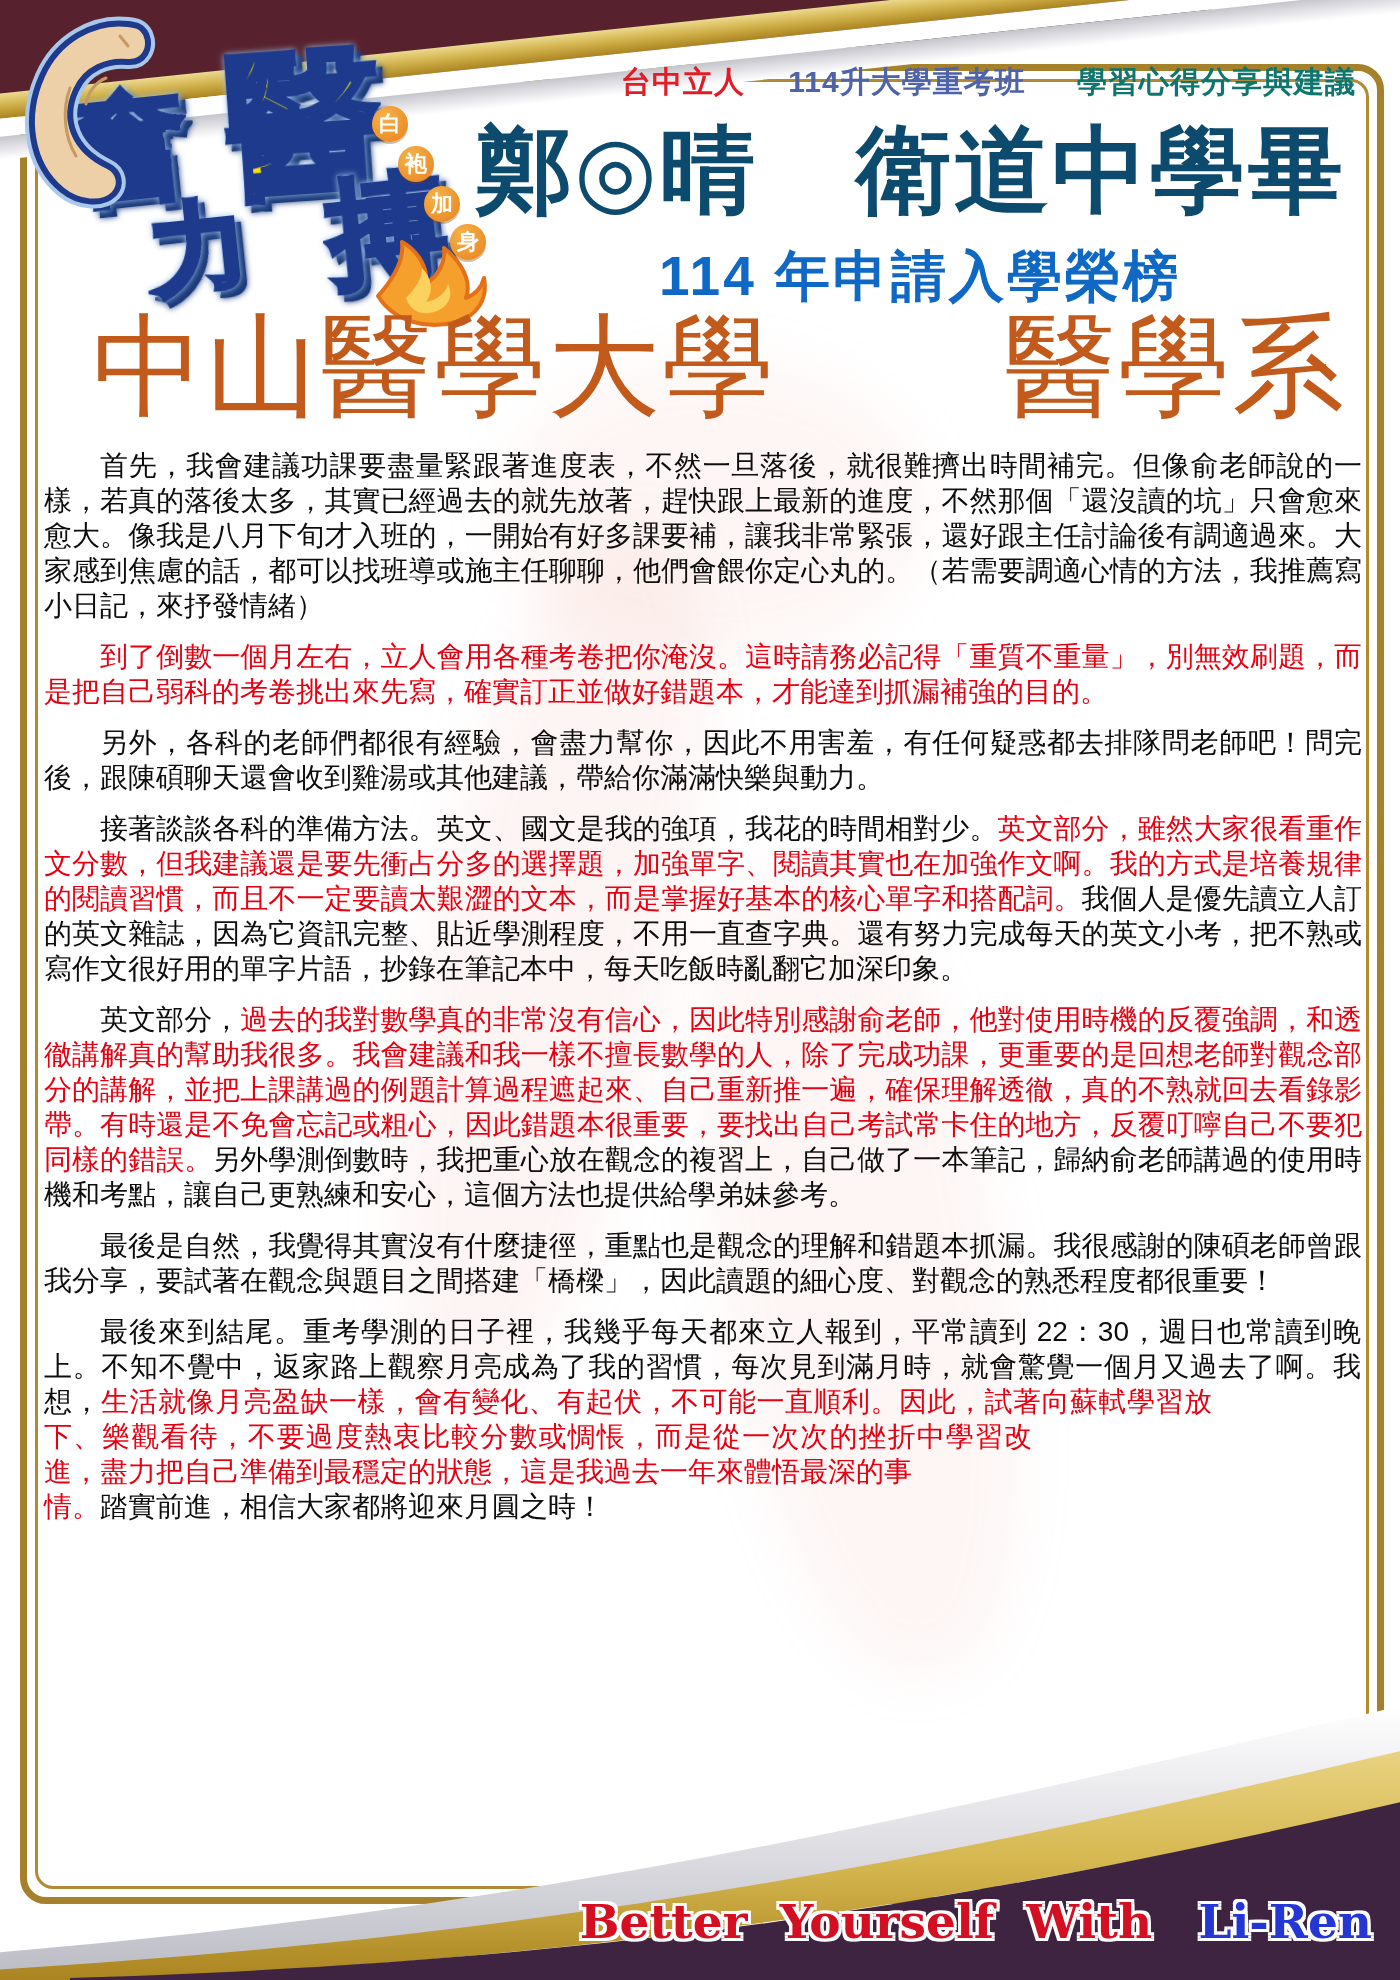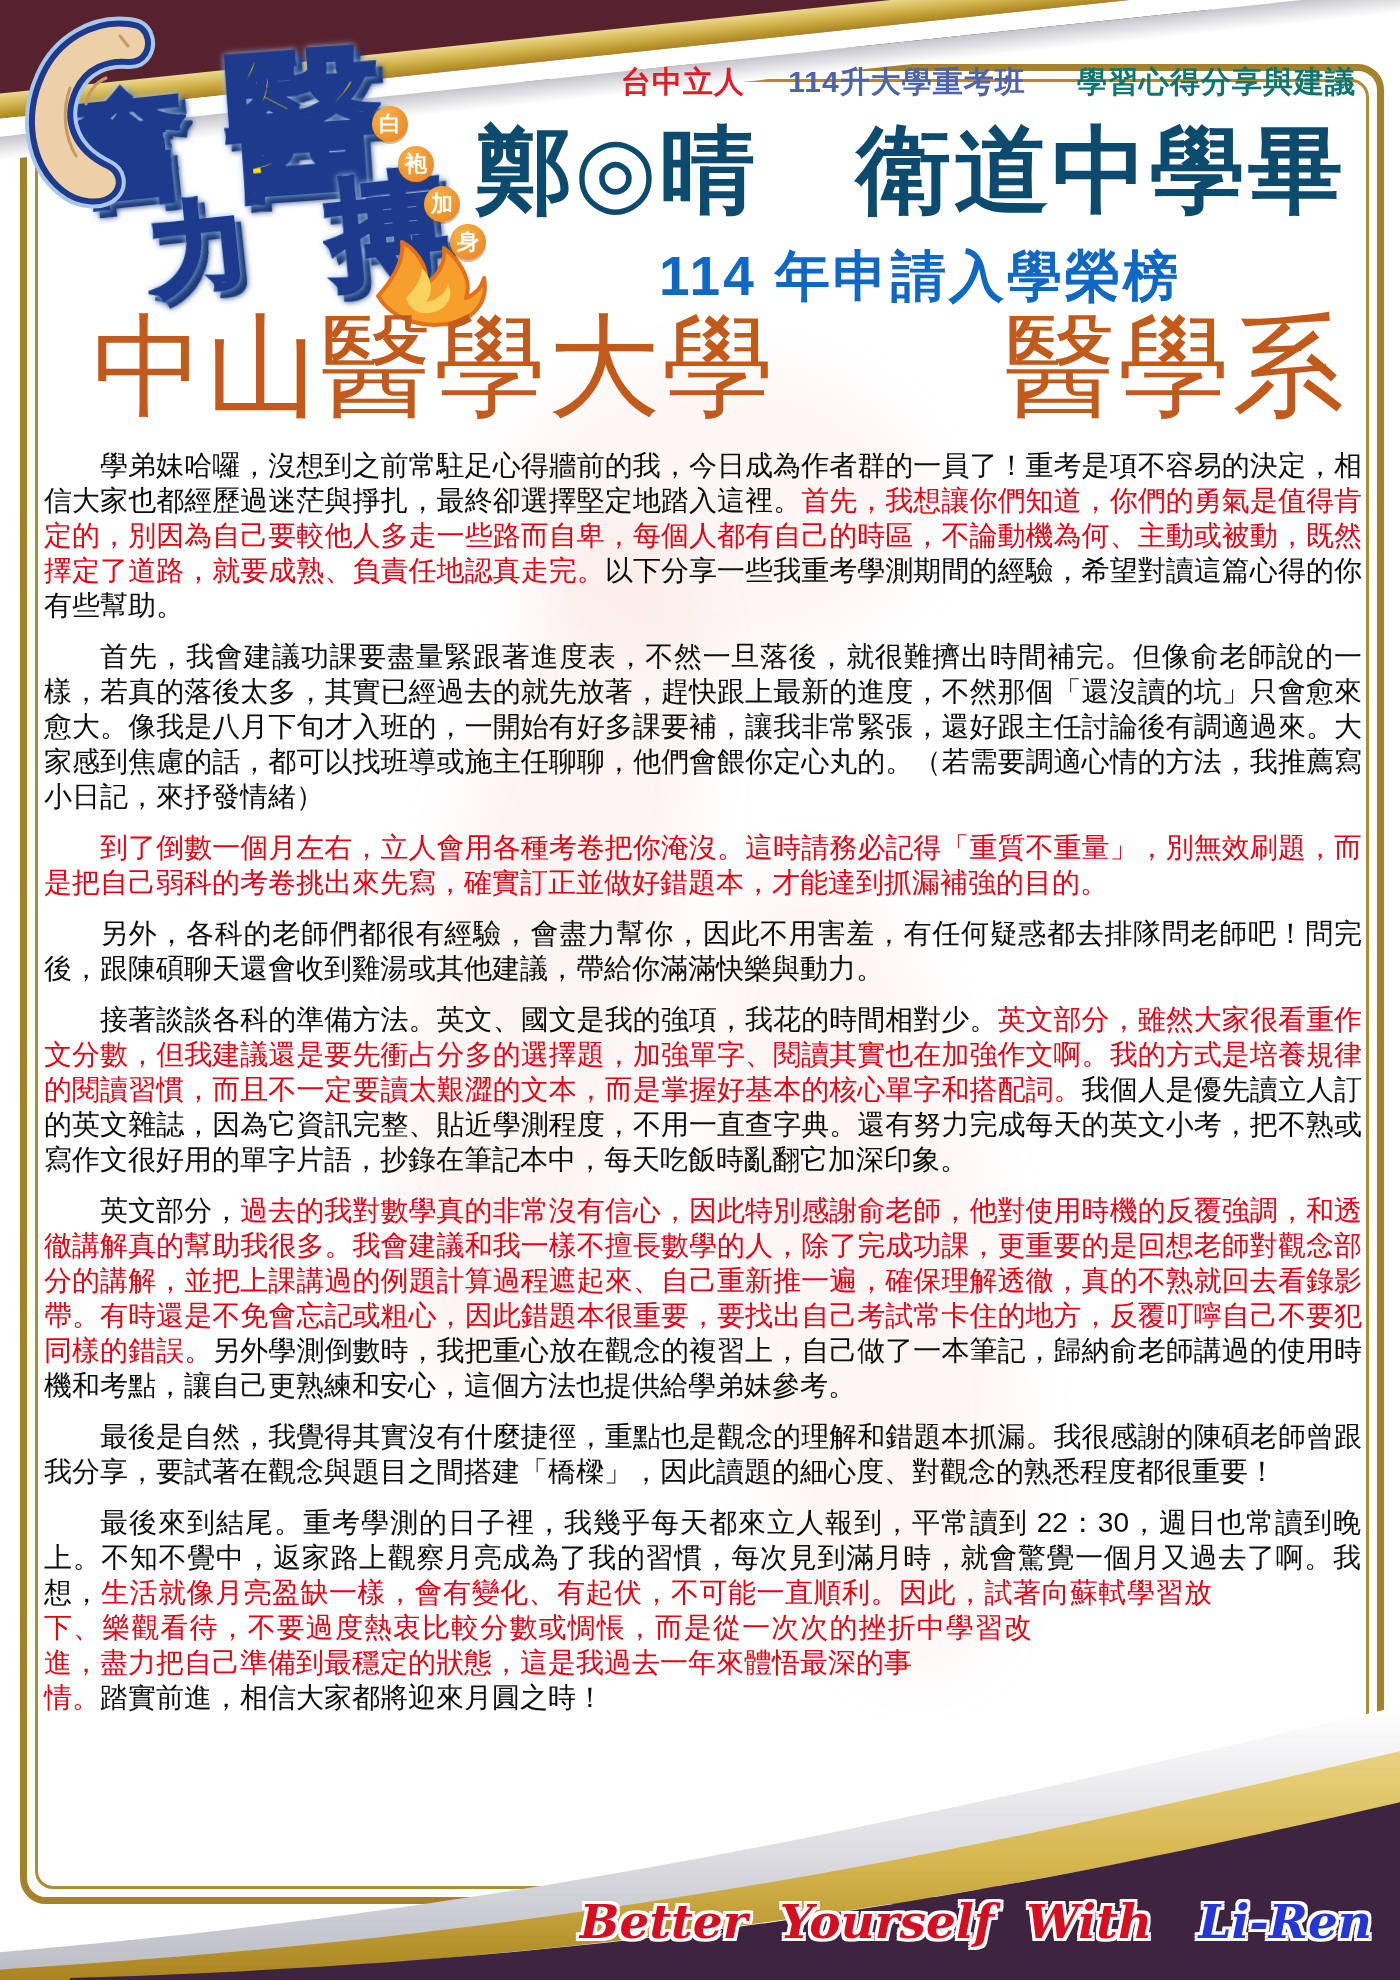--- a/index.html
+++ b/index.html
@@ -91,21 +91,21 @@
   .flspacer{float:right;clear:right;}
   .flspacer.s1{width:1px;height:70px;}
   .flspacer.s2{width:150px;height:35px;}
   .flspacer.s3{width:330px;height:35px;}
   .flspacer.s4{width:450px;height:80px;}
   
   .swoosh{position:absolute;left:0;bottom:0;width:1400px;height:270px;z-index:3;}
   .footer-slogan{
     position:absolute;right:28px;top:1894px;z-index:6;
     font-family:"DejaVu Serif","Liberation Serif",serif;
-    font-style:italic;font-weight:bold;font-size:47px;white-space:nowrap;word-spacing:16px;
+    font-weight:bold;font-size:47px;white-space:nowrap;word-spacing:16px;
     text-shadow:-3px -3px 0 #fff,3px -3px 0 #fff,-3px 3px 0 #fff,3px 3px 0 #fff,0 -3px 0 #fff,0 3px 0 #fff,-3px 0 0 #fff,3px 0 0 #fff;
   }
   .footer-slogan .red{color:#d50f22;}
   .footer-slogan .blue{color:#2436d4;margin-left:14px;}
 </style>
 </head>
 <body>
 
 <div class="wm wm1"></div>
 <div class="wm wm2"></div>
@@ -145,21 +145,20 @@
 <div class="small-header">
   <span class="org">台中立人</span>
   <span class="prog">114升大學重考班</span>
   <span class="tag">學習心得分享與建議</span>
 </div>
 <div class="student-name">鄭◎晴　衛道中學畢</div>
 <div class="honor-title">114 年申請入學榮榜</div>
 <div class="admission-title">中山醫學大學　　醫學系</div>
 
 <div class="article">
-    <p class="para"><span class="seg-black">學弟妹哈囉，沒想到之前常駐足心得牆前的我，今日成為作者群的一員了！重考是項不容易的決定，相信大家也都經歷過迷茫與掙扎，最終卻選擇堅定地踏入這裡。</span><span class="seg-red">首先，我想讓你們知道，你們的勇氣是值得肯定的，別因為自己要較他人多走一些路而自卑，每個人都有自己的時區，不論動機為何、主動或被動，既然擇定了道路，就要成熟、負責任地認真走完。</span><span class="seg-black">以下分享一些我重考學測期間的經驗，希望對讀這篇心得的你有些幫助。</span></p>
     <p class="para"><span class="seg-black">首先，我會建議功課要盡量緊跟著進度表，不然一旦落後，就很難擠出時間補完。但像俞老師說的一樣，若真的落後太多，其實已經過去的就先放著，趕快跟上最新的進度，不然那個「還沒讀的坑」只會愈來愈大。像我是八月下旬才入班的，一開始有好多課要補，讓我非常緊張，還好跟主任討論後有調適過來。大家感到焦慮的話，都可以找班導或施主任聊聊，他們會餵你定心丸的。（若需要調適心情的方法，我推薦寫小日記，來抒發情緒）</span></p>
     <p class="para"><span class="seg-red">到了倒數一個月左右，立人會用各種考卷把你淹沒。這時請務必記得「重質不重量」，別無效刷題，而是把自己弱科的考卷挑出來先寫，確實訂正並做好錯題本，才能達到抓漏補強的目的。</span></p>
     <p class="para"><span class="seg-black">另外，各科的老師們都很有經驗，會盡力幫你，因此不用害羞，有任何疑惑都去排隊問老師吧！問完後，跟陳碩聊天還會收到雞湯或其他建議，帶給你滿滿快樂與動力。</span></p>
     <p class="para"><span class="seg-black">接著談談各科的準備方法。英文、國文是我的強項，我花的時間相對少。</span><span class="seg-red">英文部分，雖然大家很看重作文分數，但我建議還是要先衝占分多的選擇題，加強單字、閱讀其實也在加強作文啊。我的方式是培養規律的閱讀習慣，而且不一定要讀太艱澀的文本，而是掌握好基本的核心單字和搭配詞。</span><span class="seg-black">我個人是優先讀立人訂的英文雜誌，因為它資訊完整、貼近學測程度，不用一直查字典。還有努力完成每天的英文小考，把不熟或寫作文很好用的單字片語，抄錄在筆記本中，每天吃飯時亂翻它加深印象。</span></p>
     <p class="para"><span class="seg-black">英文部分，</span><span class="seg-red">過去的我對數學真的非常沒有信心，因此特別感謝俞老師，他對使用時機的反覆強調，和透徹講解真的幫助我很多。我會建議和我一樣不擅長數學的人，除了完成功課，更重要的是回想老師對觀念部分的講解，並把上課講過的例題計算過程遮起來、自己重新推一遍，確保理解透徹，真的不熟就回去看錄影帶。有時還是不免會忘記或粗心，因此錯題本很重要，要找出自己考試常卡住的地方，反覆叮嚀自己不要犯同樣的錯誤。</span><span class="seg-black">另外學測倒數時，我把重心放在觀念的複習上，自己做了一本筆記，歸納俞老師講過的使用時機和考點，讓自己更熟練和安心，這個方法也提供給學弟妹參考。</span></p>
     <p class="para"><span class="seg-black">最後是自然，我覺得其實沒有什麼捷徑，重點也是觀念的理解和錯題本抓漏。我很感謝的陳碩老師曾跟我分享，要試著在觀念與題目之間搭建「橋樑」，因此讀題的細心度、對觀念的熟悉程度都很重要！</span></p>
     <p class="para"><i class="flspacer s1"></i><i class="flspacer s2"></i><i class="flspacer s3"></i><i class="flspacer s4"></i><span class="seg-black">最後來到結尾。重考學測的日子裡，我幾乎每天都來立人報到，平常讀到 22：30，週日也常讀到晚上。不知不覺中，返家路上觀察月亮成為了我的習慣，每次見到滿月時，就會驚覺一個月又過去了啊。我想，</span><span class="seg-red">生活就像月亮盈缺一樣，會有變化、有起伏，不可能一直順利。因此，試著向蘇軾學習放下、樂觀看待，不要過度熱衷比較分數或惆悵，而是從一次次的挫折中學習改進，盡力把自己準備到最穩定的狀態，這是我過去一年來體悟最深的事情。</span><span class="seg-black">踏實前進，相信大家都將迎來月圓之時！</span></p>
   </div>
 
 <svg class="swoosh" viewBox="0 0 1400 270">

